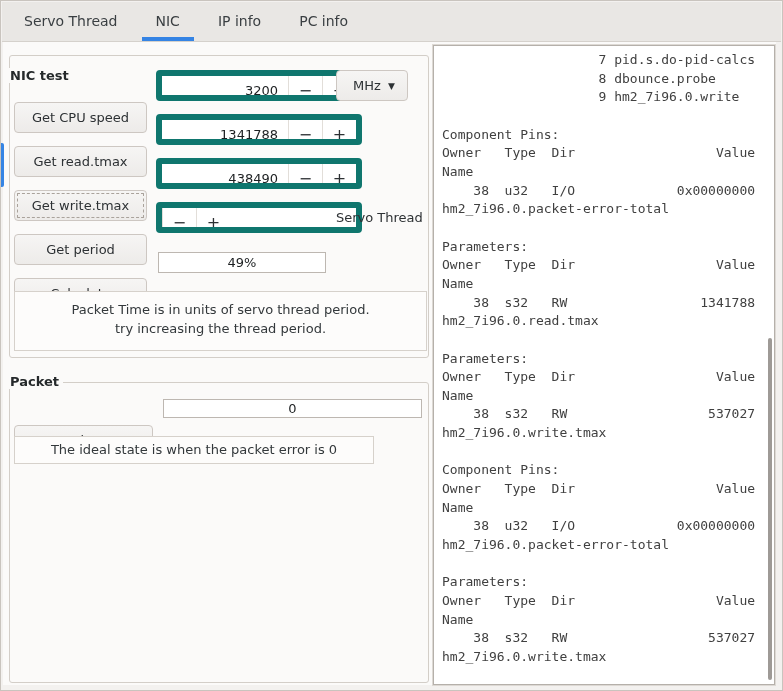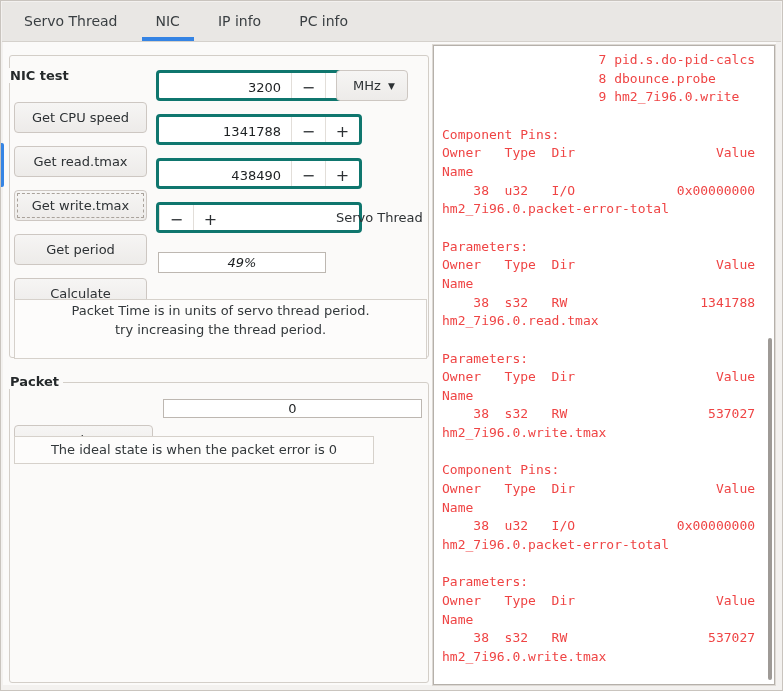--- a/index.html
+++ b/index.html
@@ -96,21 +96,21 @@
     margin-top: 32px;
   }
   .btn.focused { outline: 1px dashed #a9a29b; outline-offset: -4px; }
   .col-btn { left: 13px; width: 133px; }
   
   .spin {
     position: absolute;
     left: 155px;
     width: 206px; height: 31px;
     background: #fff;
-    border: 3px solid #0f766e;
+    border: 6px solid #0f766e;
     border-radius: 4px;
     display: flex;
     align-items: stretch;
     overflow: hidden;
   }
   .spin-value {
     flex: 1;
     text-align: right;
     line-height: 29px;
     padding-right: 10px;
@@ -152,47 +152,47 @@
     white-space: nowrap;
   }
   .display-box {
     position: absolute;
     background: #fff;
     border: 1px solid #bdb7b1;
     text-align: center;
     font-size: 13px;
     color: #1d2022;
   }
-  #pct-box { left: 157px; top: 251px; width: 168px; height: 21px; line-height: 19px; font-style: italic; }
+  #pct-box { left: 157px; top: 251px; width: 168px; height: 21px; line-height: 19px; }
   #pkt-err-box { left: 162px; top: 398px; width: 259px; height: 19px; line-height: 17px; }
   .info-box {
     position: absolute;
     border: 1px solid #d6d1cb;
     background: #fdfcfb;
     text-align: center;
     font-size: 13px;
     color: #33383b;
   }
-  #packet-time-info { left: 13px; top: 290px; width: 413px; height: 60px; padding-top: 2px; line-height: 18.5px; margin-top: 8px; }
+  #packet-time-info { left: 13px; top: 290px; width: 413px; height: 60px; padding-top: 9px; line-height: 18.5px; }
   #ideal-info { left: 13px; top: 435px; width: 360px; height: 28px; line-height: 26px; }
   
   #hal-panel {
     position: absolute;
     left: 432px; top: 44px;
     width: 342px; height: 640px;
     background: #ffffff;
     border: 1px solid #b5b0aa;
     box-shadow: 0 0 0 1px #ddd9d4;
   }
   #hal-output {
     font-family: "DejaVu Sans Mono", "Liberation Mono", monospace;
     font-size: 13px;
     line-height: 18.65px;
     white-space: pre;
-    color: #ef4444;
+    color: #404040;
     padding: 5px 0 0 8px;
     overflow: hidden;
     height: 100%;
   }
   #hal-scrollbar {
     position: absolute;
     right: 2px; top: 292px;
     width: 4px; height: 342px;
     background: #9e9a96;
     border-radius: 2px;

